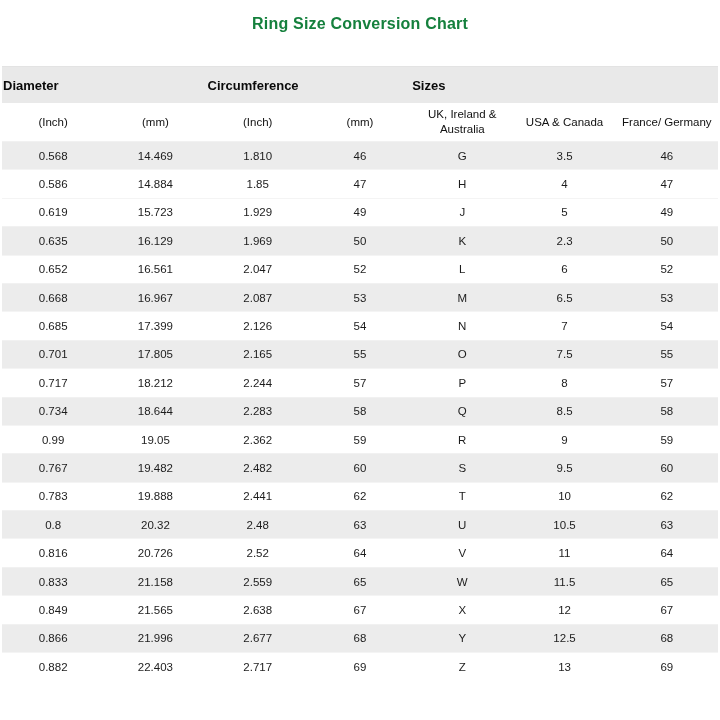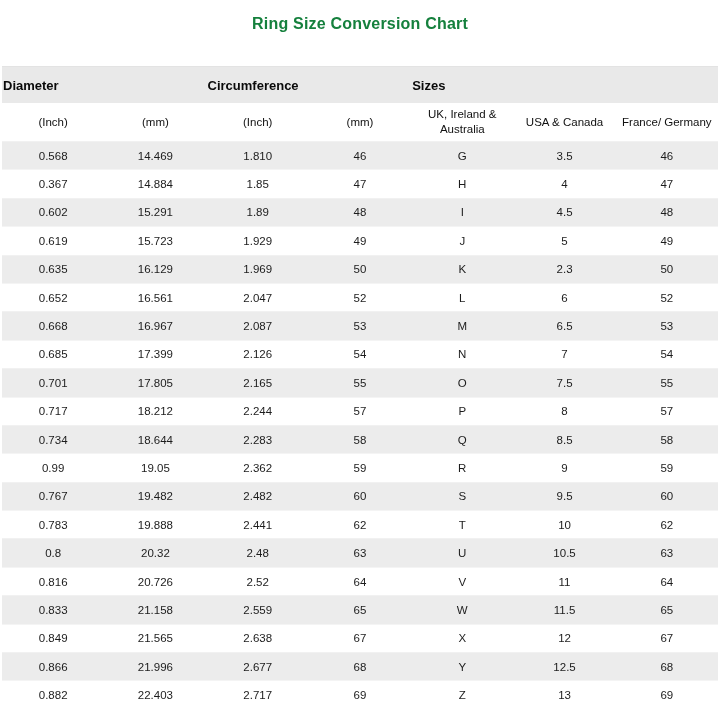--- a/index.html
+++ b/index.html
@@ -107,36 +107,27 @@
         <tr class="alt">
           <td>0.568</td>
           <td>14.469</td>
           <td>1.810</td>
           <td>46</td>
           <td>G</td>
           <td>3.5</td>
           <td>46</td>
         </tr>
         <tr>
-          <td>0.367</td>
+          <td>0.586</td>
           <td>14.884</td>
           <td>1.85</td>
           <td>47</td>
           <td>H</td>
           <td>4</td>
           <td>47</td>
-        </tr>
-        <tr class="alt">
-          <td>0.602</td>
-          <td>15.291</td>
-          <td>1.89</td>
-          <td>48</td>
-          <td>I</td>
-          <td>4.5</td>
-          <td>48</td>
         </tr>
         <tr>
           <td>0.619</td>
           <td>15.723</td>
           <td>1.929</td>
           <td>49</td>
           <td>J</td>
           <td>5</td>
           <td>49</td>
         </tr>

